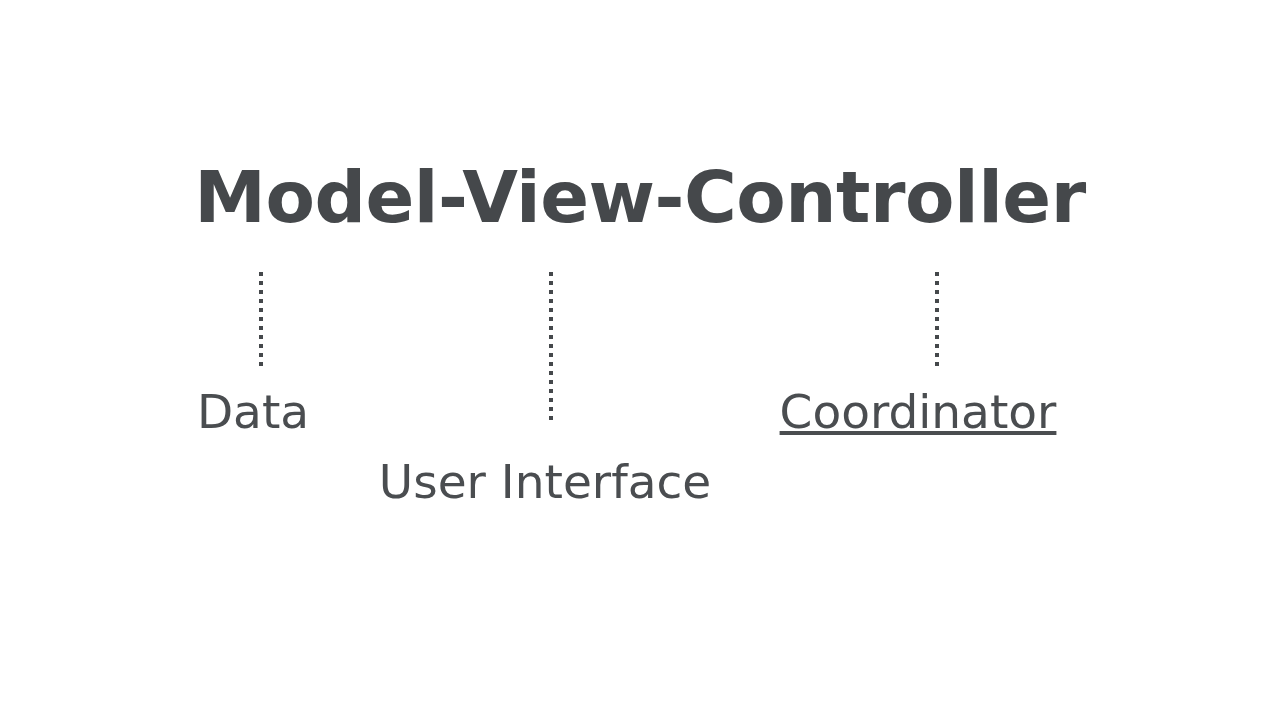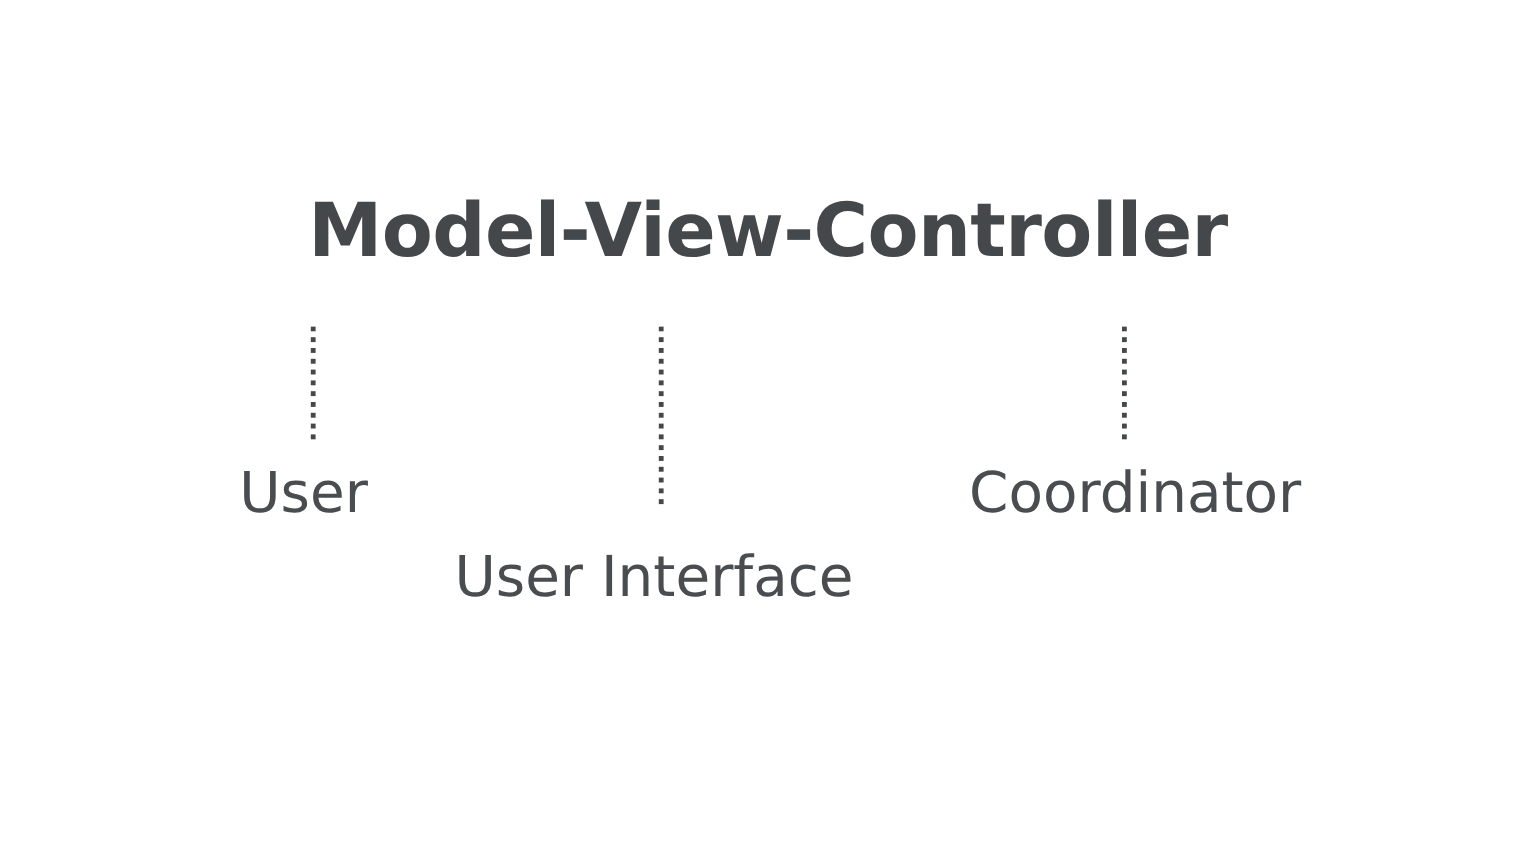--- a/index.html
+++ b/index.html
@@ -22,21 +22,21 @@
   }
 
   
   .title {
     position: absolute;
     left: 0;
     top: 161px;
     width: 1280px;
     text-align: center;
     font-family: "DejaVu Sans", "Liberation Sans", sans-serif;
-    font-size: 62px;
+    font-size: 72px;
     font-weight: 700;
     letter-spacing: -0.5px;
     color: #45484b;
     line-height: 1.0;
     white-space: nowrap;
   }
 
   
   .connector {
     position: absolute;
@@ -65,21 +65,21 @@
   }
 </style>
 </head>
 <body>
 
 <div id="slide">
 
   <div class="title">Model-View-Controller</div>
 
   <div class="connector" style="left:259px; top:272px; height:96px;"></div>
-  <div class="label" style="left:253px; top:388px;">User</div>
+  <div class="label" style="left:253px; top:388px;">Data</div>
 
   <div class="connector" style="left:549px; top:272px; height:150px;"></div>
   <div class="label" style="left:545px; top:458px;">User Interface</div>
 
   <div class="connector" style="left:935px; top:272px; height:96px;"></div>
-  <div class="label" style="left:946px; top:388px;">Coordinator</div>
+  <div class="label" style="left:918px; top:388px;text-decoration:underline;">Coordinator</div>
 
 </div>
 
 </body></html>

